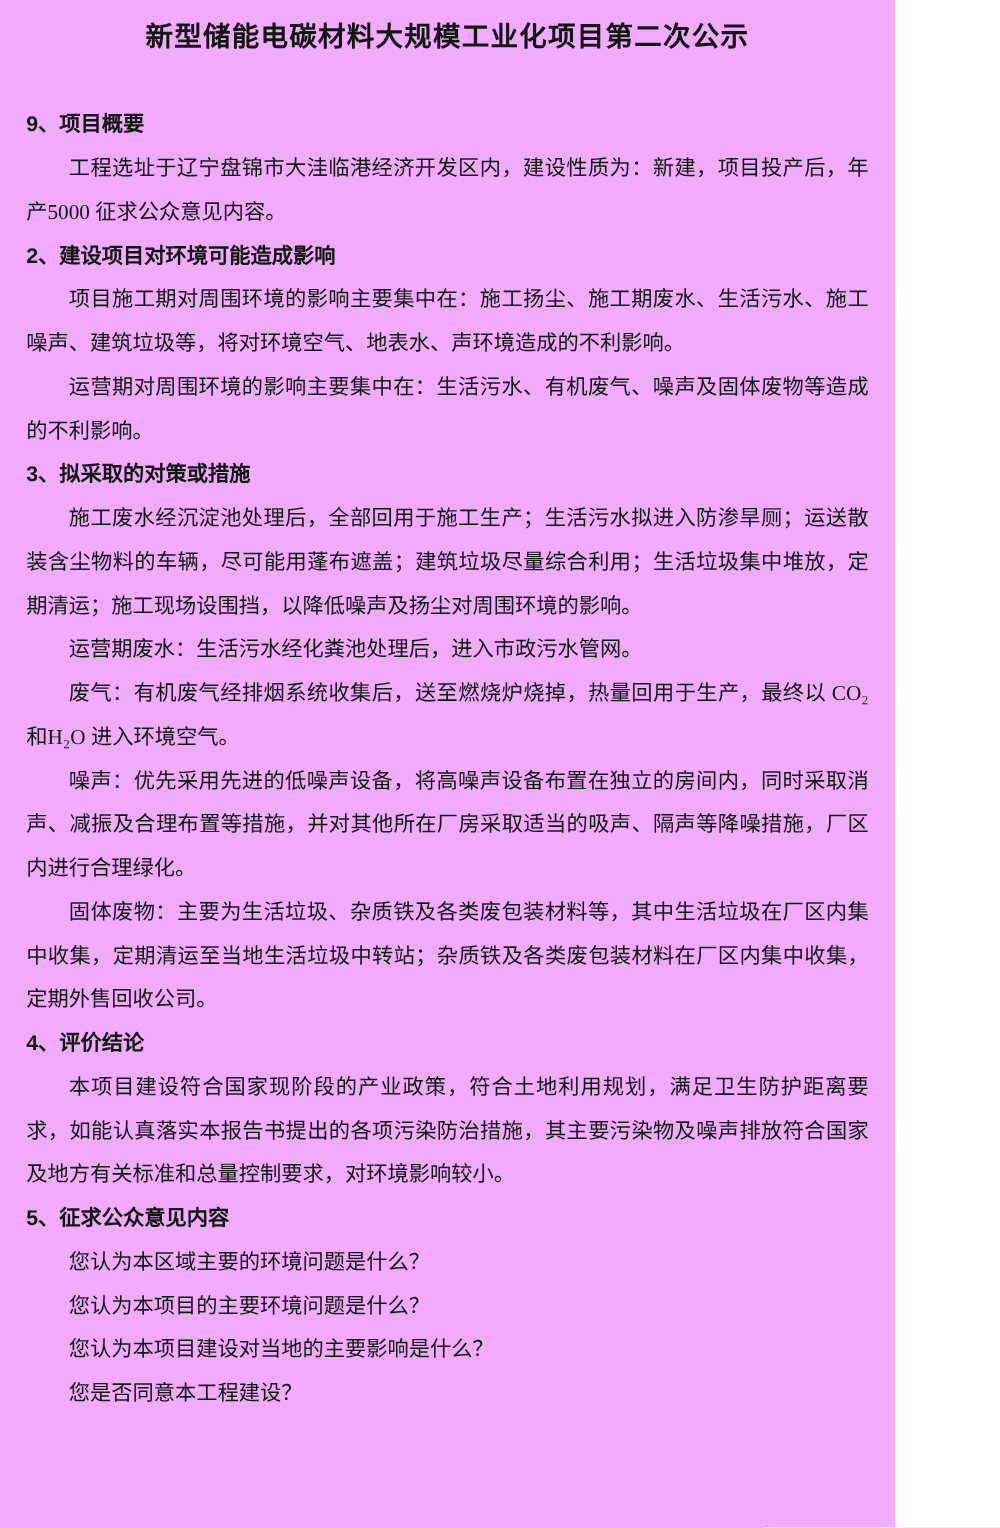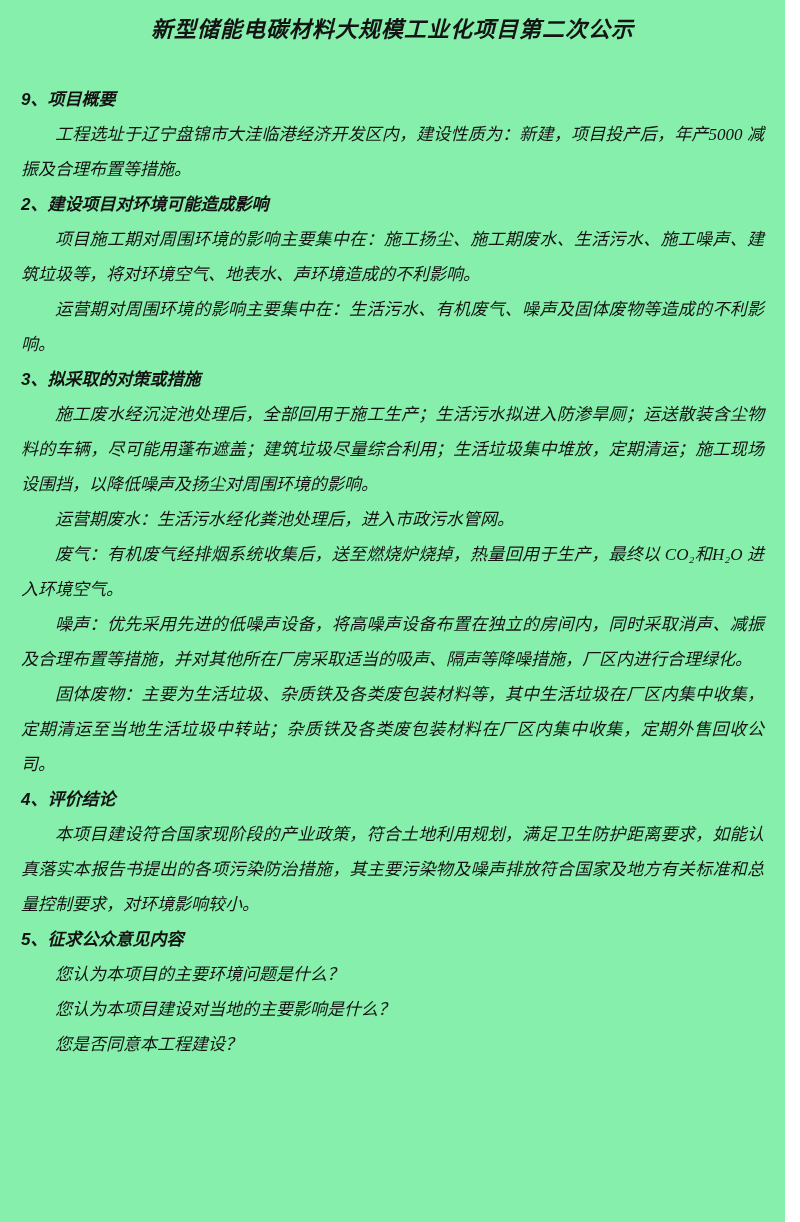--- a/index.html
+++ b/index.html
@@ -1,28 +1,27 @@
 <!DOCTYPE html>
 <html lang="zh-CN"><head>
 <meta charset="utf-8">
 <style>
   html, body {
     margin: 0;
     padding: 0;
     background: #ffffff;
   }
   .page {
-    width: 785px;
+    width: 716px;
     min-height: 1222px;
     box-sizing: border-box;
-    background: #86efac;
+    background: #f0abfc;
     padding: 12px 21px 24px 21px;
     font-family: "Liberation Serif", "DejaVu Serif", serif;
     color: #141414;
-    font-style: italic;
   }
   .doc-title {
     font-family: "Liberation Sans", "DejaVu Sans", sans-serif;
     font-size: 22px;
     font-weight: bold;
     text-align: center;
     line-height: 32px;
     margin: 2px 0 36px 0;
     letter-spacing: 1px;
   }
@@ -46,34 +45,35 @@
   }
 </style>
 </head>
 <body>
 
 <div class="page">
 
   <h1 class="doc-title">新型储能电碳材料大规模工业化项目第二次公示</h1>
 
   <h2 class="sec-heading">9、项目概要</h2>
-  <p class="para">工程选址于辽宁盘锦市大洼临港经济开发区内，建设性质为：新建，项目投产后，年产5000 减振及合理布置等措施。</p>
+  <p class="para">工程选址于辽宁盘锦市大洼临港经济开发区内，建设性质为：新建，项目投产后，年产5000 征求公众意见内容。</p>
 
   <h2 class="sec-heading">2、建设项目对环境可能造成影响</h2>
   <p class="para">项目施工期对周围环境的影响主要集中在：施工扬尘、施工期废水、生活污水、施工噪声、建筑垃圾等，将对环境空气、地表水、声环境造成的不利影响。</p>
   <p class="para">运营期对周围环境的影响主要集中在：生活污水、有机废气、噪声及固体废物等造成的不利影响。</p>
 
   <h2 class="sec-heading">3、拟采取的对策或措施</h2>
   <p class="para">施工废水经沉淀池处理后，全部回用于施工生产；生活污水拟进入防渗旱厕；运送散装含尘物料的车辆，尽可能用蓬布遮盖；建筑垃圾尽量综合利用；生活垃圾集中堆放，定期清运；施工现场设围挡，以降低噪声及扬尘对周围环境的影响。</p>
   <p class="para">运营期废水：生活污水经化粪池处理后，进入市政污水管网。</p>
   <p class="para">废气：有机废气经排烟系统收集后，送至燃烧炉烧掉，热量回用于生产，最终以 CO₂和H₂O 进入环境空气。</p>
   <p class="para">噪声：优先采用先进的低噪声设备，将高噪声设备布置在独立的房间内，同时采取消声、减振及合理布置等措施，并对其他所在厂房采取适当的吸声、隔声等降噪措施，厂区内进行合理绿化。</p>
   <p class="para">固体废物：主要为生活垃圾、杂质铁及各类废包装材料等，其中生活垃圾在厂区内集中收集，定期清运至当地生活垃圾中转站；杂质铁及各类废包装材料在厂区内集中收集，定期外售回收公司。</p>
 
   <h2 class="sec-heading">4、评价结论</h2>
   <p class="para">本项目建设符合国家现阶段的产业政策，符合土地利用规划，满足卫生防护距离要求，如能认真落实本报告书提出的各项污染防治措施，其主要污染物及噪声排放符合国家及地方有关标准和总量控制要求，对环境影响较小。</p>
 
   <h2 class="sec-heading">5、征求公众意见内容</h2>
+  <p class="para question">您认为本区域主要的环境问题是什么？</p>
   <p class="para question">您认为本项目的主要环境问题是什么？</p>
   <p class="para question">您认为本项目建设对当地的主要影响是什么？</p>
   <p class="para question">您是否同意本工程建设？</p>
 
 </div>
 
 </body></html>

